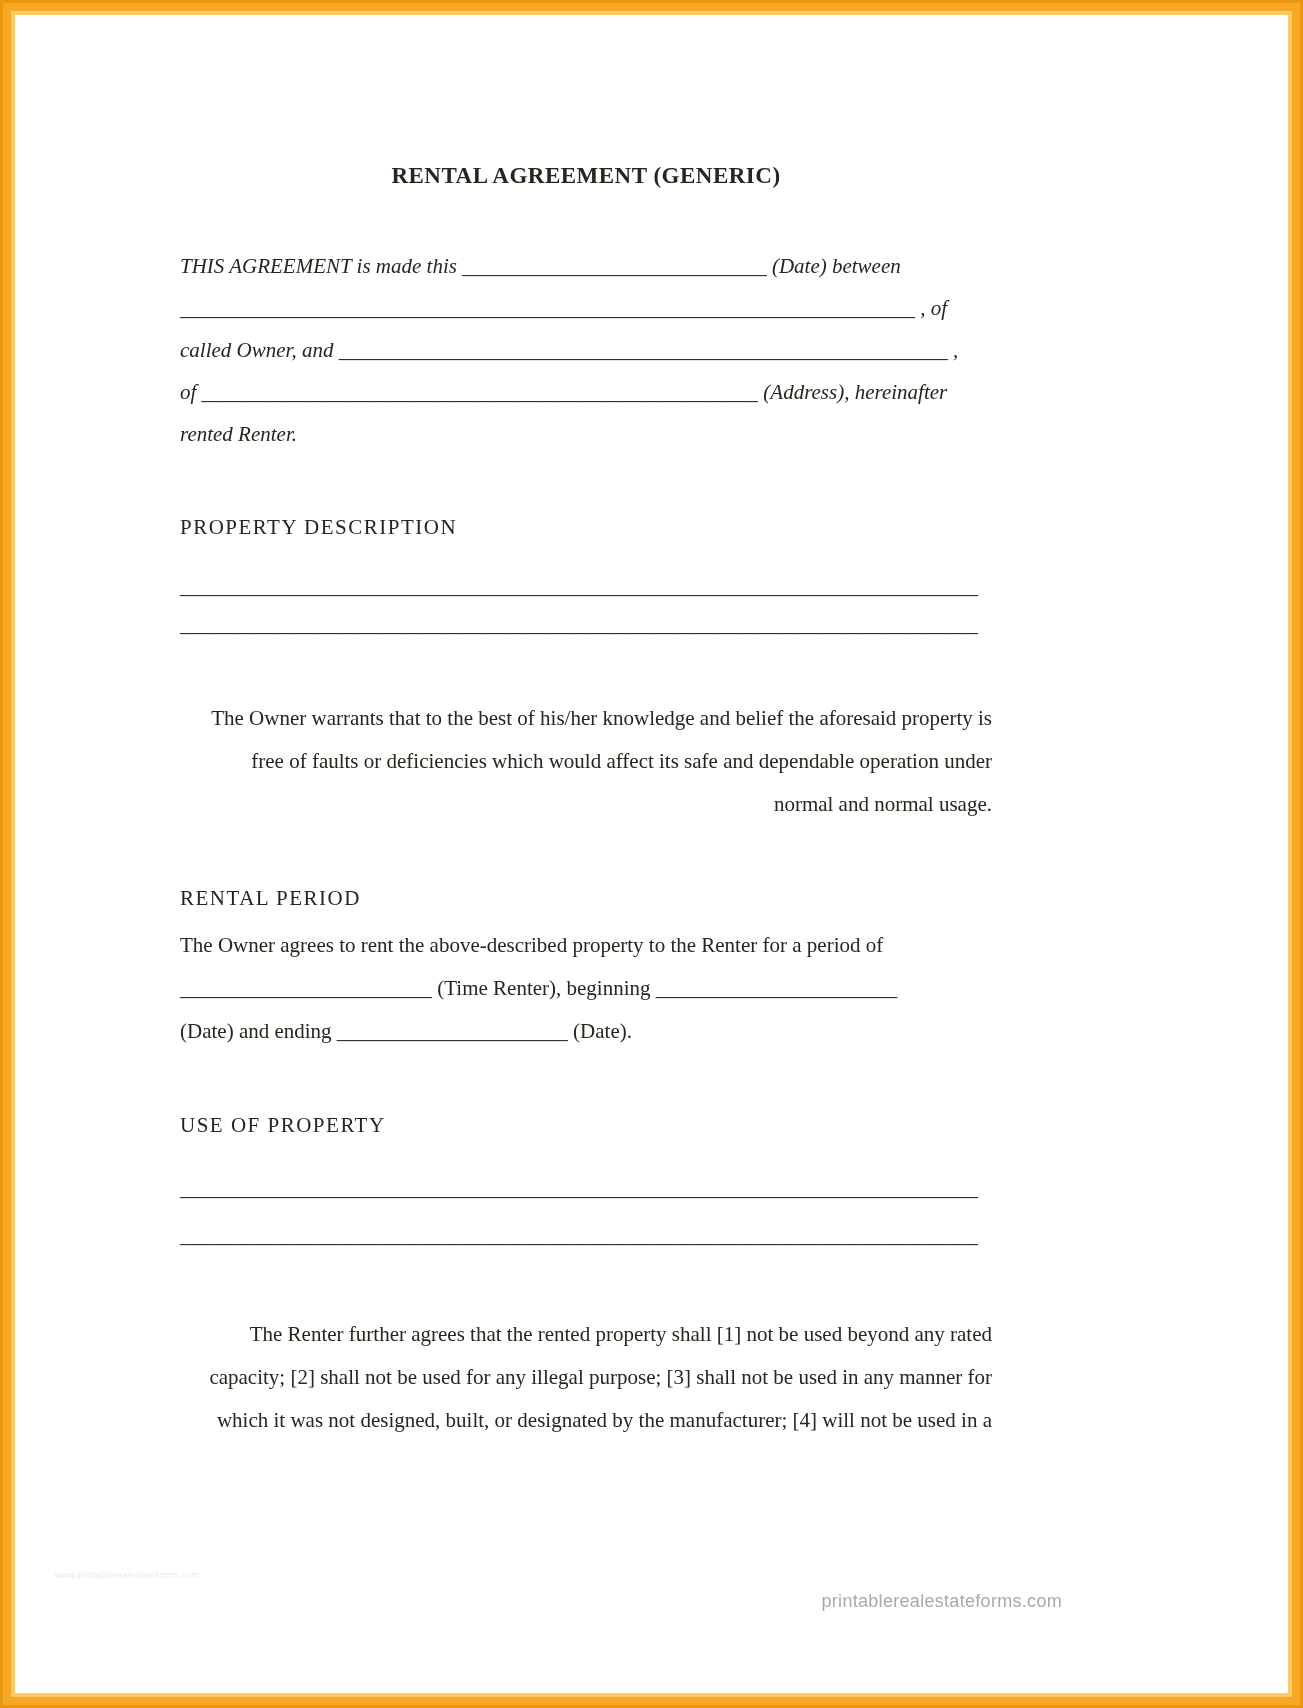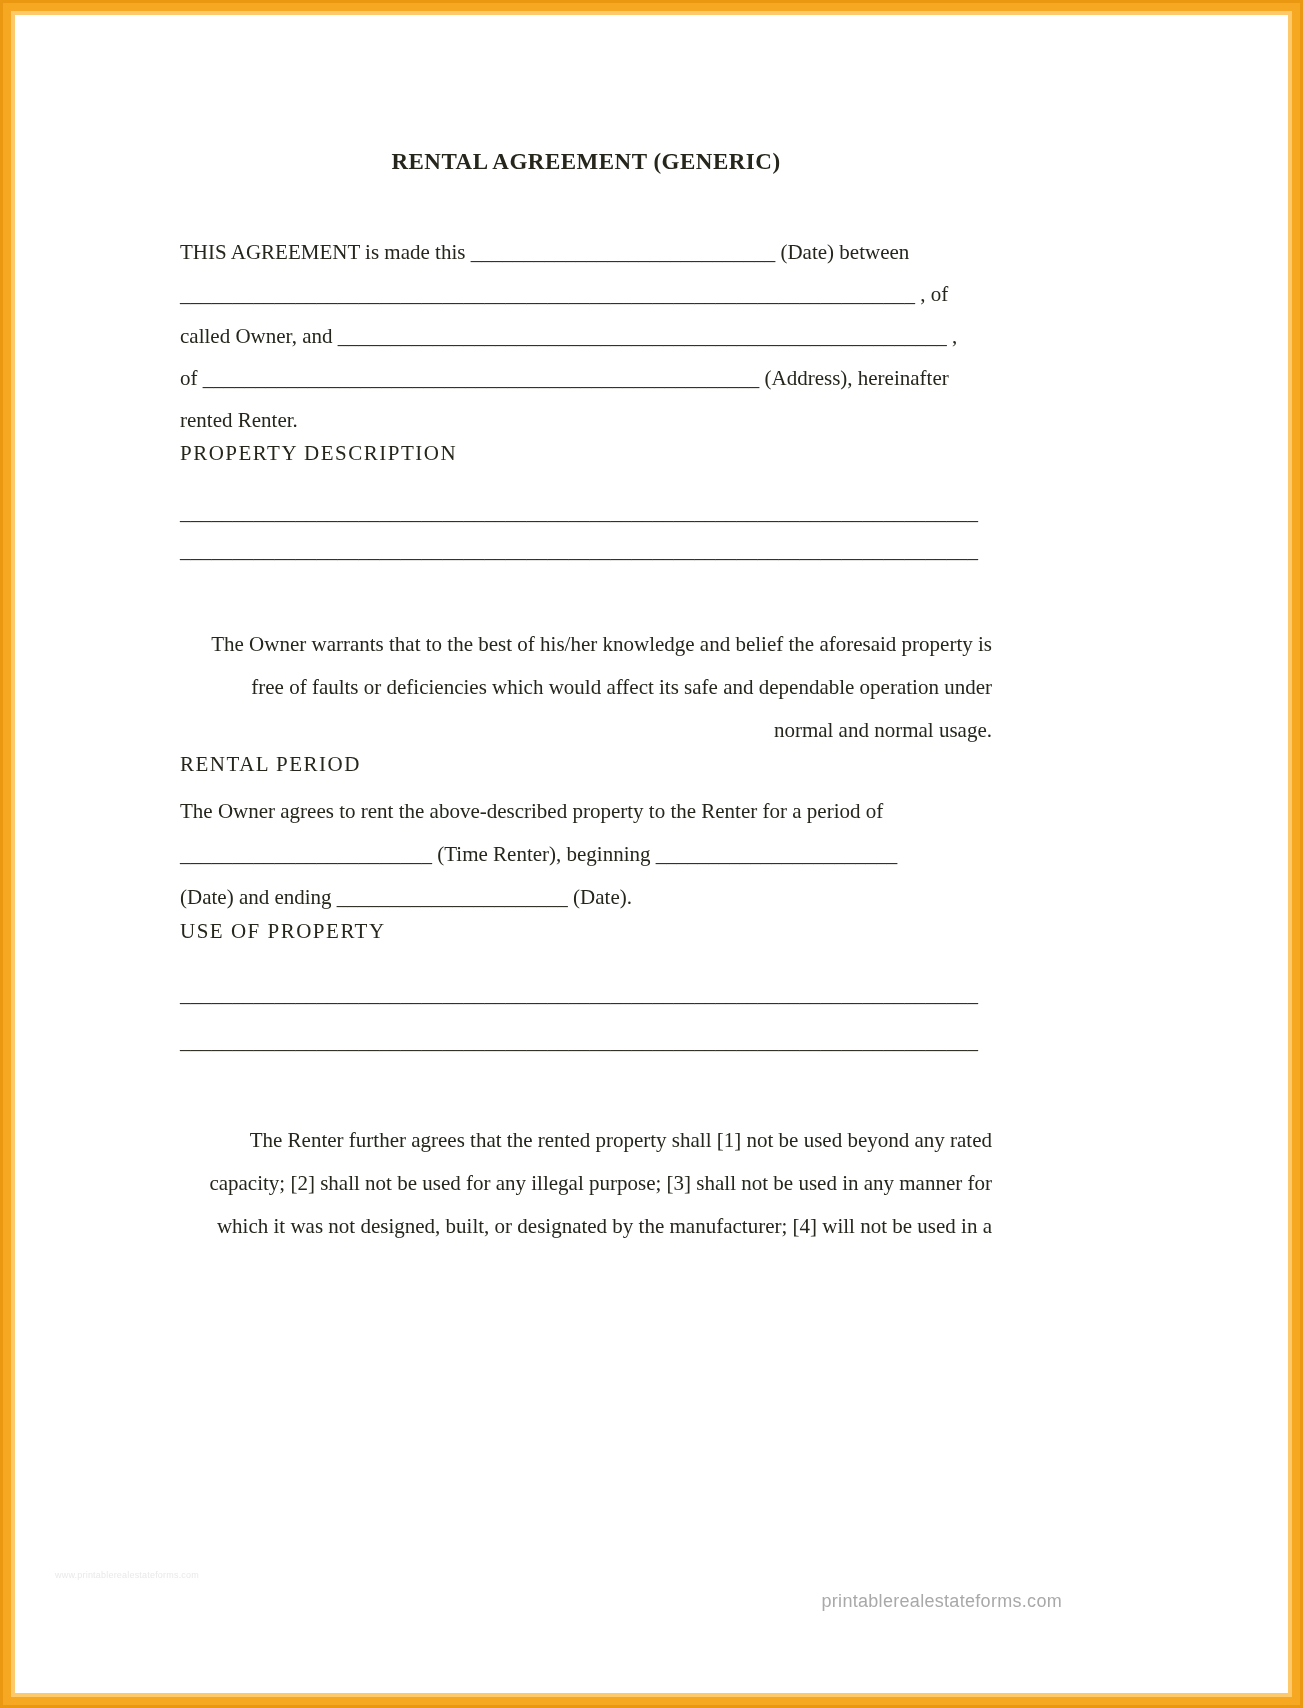--- a/index.html
+++ b/index.html
@@ -17,37 +17,38 @@
       inset 0 0 0 3px #ea9712,
       inset 0 0 0 11px #f7a823,
       inset 0 0 0 15px #fdc96b;
     overflow: hidden;
     font-family: "Liberation Serif", serif;
     color: #26261c;
   }
   .content {
     position: absolute;
     left: 180px;
-    top: 2px;
+    top: 16px;
     width: 812px;
   }
   .doc-title {
     margin: 147px 0 0 0;
     text-align: center;
     font-size: 23px;
     font-weight: bold;
     letter-spacing: 0.5px;
   }
   .para { font-size: 21px; }
   .line {
     white-space: nowrap;
     line-height: 42px;
   }
-  .intro { margin-top: 56px; }
+  .intro { margin-top: 56px; font-style: italic; }
   .section-heading {
+    margin-top: 60px;
     font-size: 21px;
     letter-spacing: 1.5px;
     line-height: 24px;
   }
   .blank-block { margin-top: 28px; }
   .blank-line {
     white-space: nowrap;
     font-size: 21px;
     line-height: 38px;
     letter-spacing: 0;

